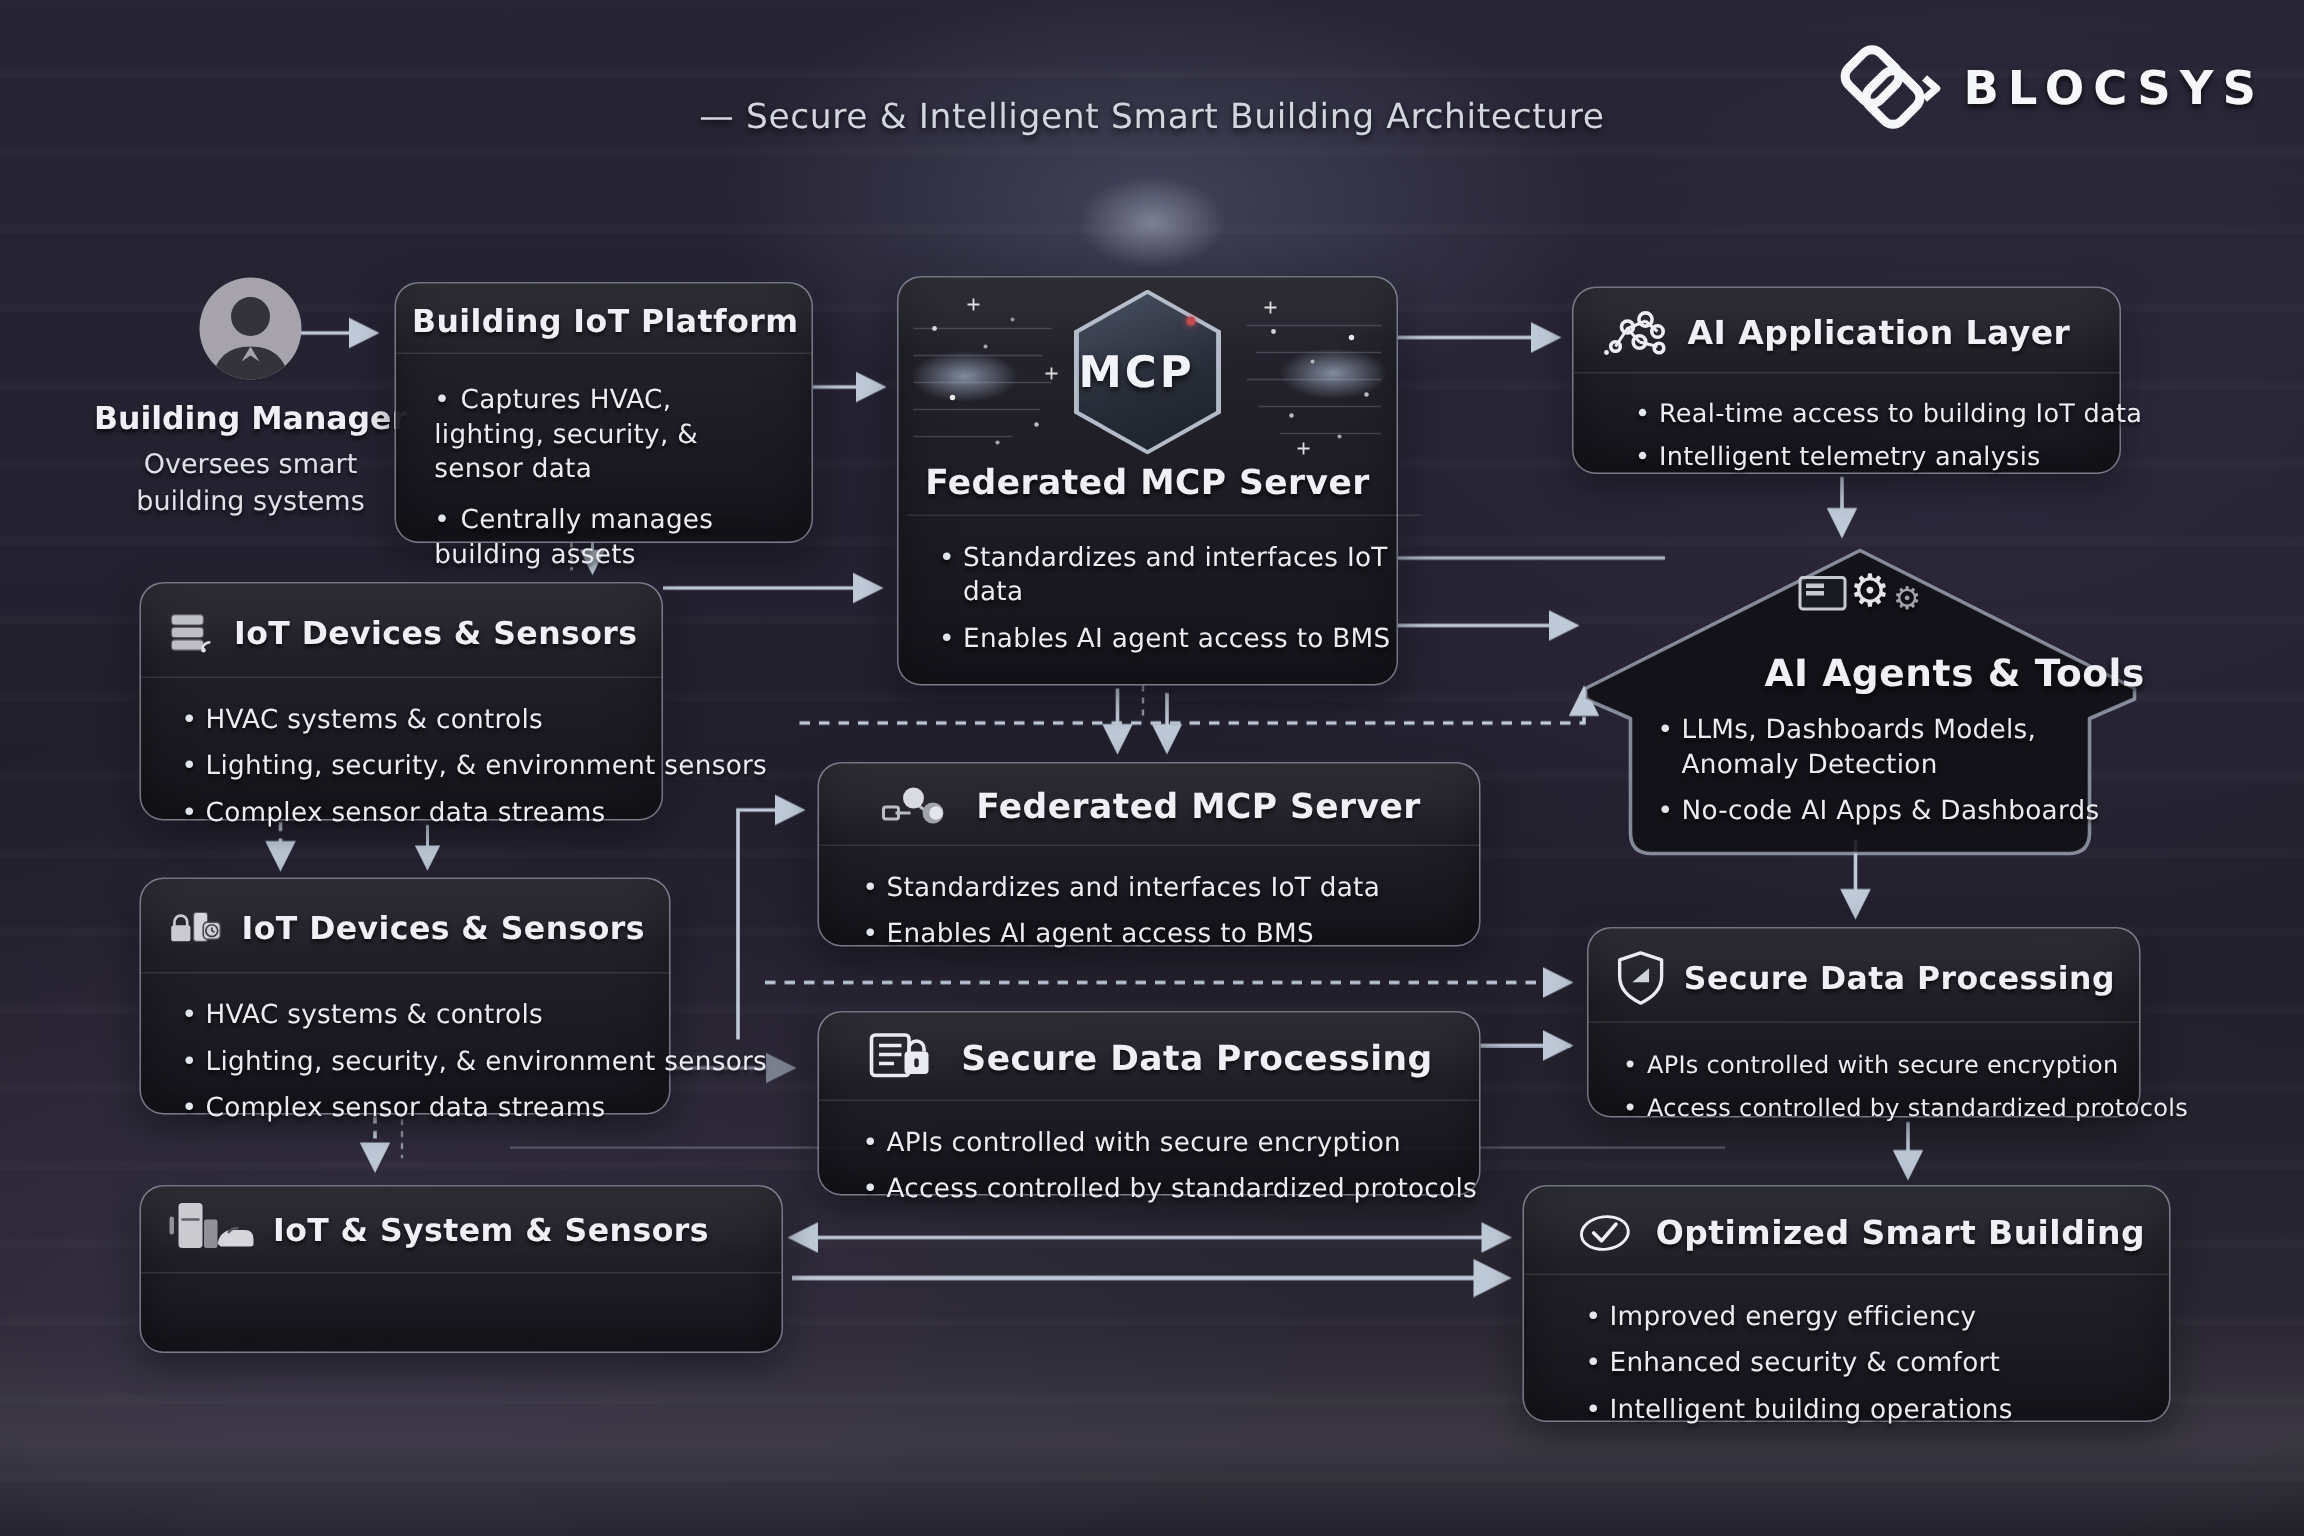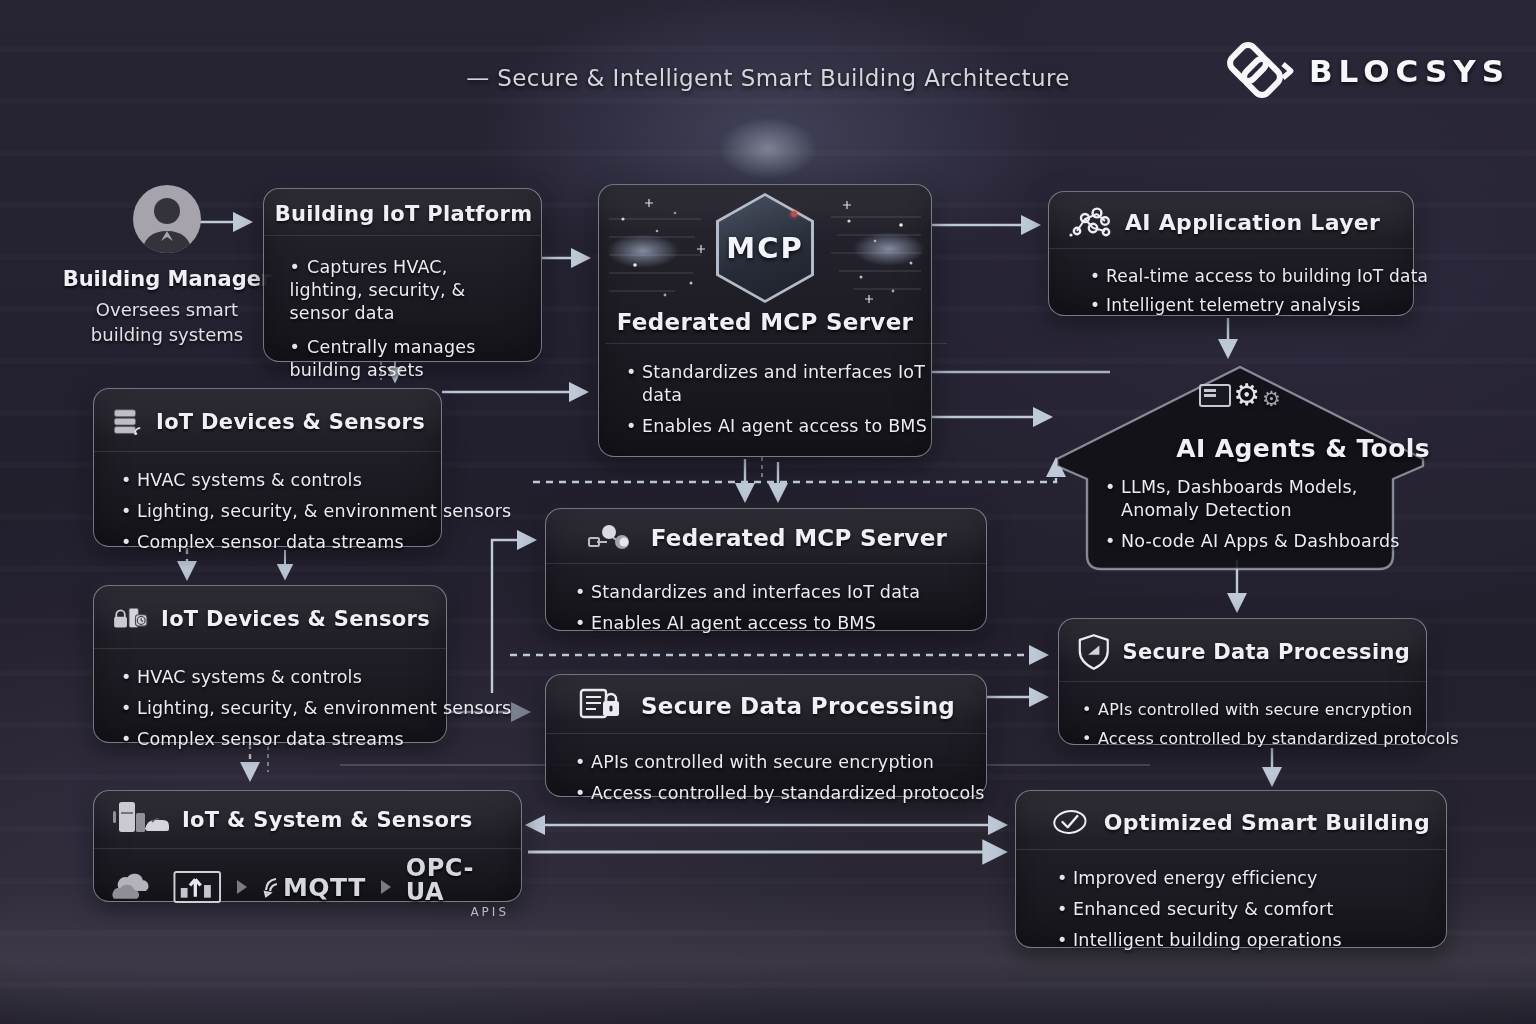--- a/index.html
+++ b/index.html
@@ -19,21 +19,21 @@
   .stage::after{content:"";position:absolute;inset:0;pointer-events:none;
     background:radial-gradient(130% 120% at 50% 45%, rgba(0,0,0,0) 55%, rgba(4,3,8,.55) 100%);
   }
   svg.arrows{position:absolute;inset:0;z-index:1;pointer-events:none;}
   
   .titlebar{position:absolute;top:56px;left:0;width:1536px;text-align:center;z-index:2;}
   .title{font-size:31px;font-weight:bold;letter-spacing:.6px;color:#f3f5fa;
     text-shadow:0 0 20px rgba(180,200,255,.30),0 2px 4px rgba(0,0,0,.85);}
   .subtitle{margin-top:9px;font-size:23px;color:#d2d5dd;letter-spacing:.4px;
     text-shadow:0 2px 4px rgba(0,0,0,.8);}
-  .logo{position:absolute;top:40px;right:26px;display:flex;align-items:center;gap:10px;z-index:2;}
+  .logo{position:absolute;top:28px;right:26px;display:flex;align-items:center;gap:10px;z-index:2;}
   .logo .nm{font-size:31px;font-weight:bold;letter-spacing:6px;color:#f6f7fb;text-shadow:0 2px 4px rgba(0,0,0,.8);}
   
   .p{position:absolute;z-index:2;border-radius:16px;
     background:linear-gradient(180deg, rgba(39,38,47,.94), rgba(20,19,25,.93));
     border:1.6px solid rgba(188,197,214,.55);
     box-shadow:0 6px 22px rgba(0,0,0,.5),0 0 16px rgba(160,180,220,.10),inset 0 0 34px rgba(0,0,0,.35);}
   .p::before{content:"";position:absolute;left:0;right:0;top:0;height:48px;border-radius:14px 14px 0 0;
     background:linear-gradient(180deg, rgba(255,255,255,.055), rgba(255,255,255,0));pointer-events:none;}
   .hd{display:flex;align-items:center;gap:12px;padding:13px 16px 9px 18px;
     border-bottom:1px solid rgba(255,255,255,.11);}
@@ -52,21 +52,21 @@
   #p-biot{left:263px;top:188px;width:277px;height:172px;}
   #p-biot .hd{justify-content:center;}
   #p-biot .b{width:232px;margin:11px auto;}
   #p-mcp{left:598px;top:184px;width:332px;height:271px;}
   .circuit{position:absolute;left:6px;top:6px;width:320px;height:120px;}
   .hexo{position:absolute;left:50%;top:8px;transform:translateX(-50%);width:98px;height:110px;
     background:rgba(206,214,229,.85);clip-path:polygon(50% 0,100% 25%,100% 75%,50% 100%,0 75%,0 25%);}
   .hexi{position:absolute;left:50%;top:11px;transform:translateX(-50%);width:92px;height:104px;
     background:linear-gradient(160deg,#495162,#272c38 58%,#1d212b);
     clip-path:polygon(50% 0,100% 25%,100% 75%,50% 100%,0 75%,0 25%);
-    display:flex;align-items:center;justify-content:center;}
+    display:flex;align-items:center;}
   .hexi .mcp{font-size:29px;font-weight:bold;letter-spacing:2px;color:#f2f4f9;text-shadow:0 2px 4px rgba(0,0,0,.8);}
   .reddot{position:absolute;left:calc(50% + 26px);top:26px;width:6px;height:6px;border-radius:50%;
     background:#c44a50;box-shadow:0 0 5px rgba(230,90,96,.8);}
   #p-mcp .mtitle{position:absolute;left:0;top:124px;width:100%;text-align:center;font-size:23px;font-weight:bold;
     letter-spacing:.3px;text-shadow:0 2px 3px rgba(0,0,0,.8);}
   #p-mcp .bl{position:absolute;left:6px;top:158px;border-top:1px solid rgba(255,255,255,.11);width:308px;}
   #p-mcp .b1{width:286px;}
   #p-aiapp{left:1048px;top:191px;width:364px;height:123px;}
   #p-aiapp .bl{padding-left:40px;font-size:17px;}
   #p-aiapp .b{margin:7px 0;}
@@ -369,44 +369,20 @@
       <svg width="58" height="38" viewBox="0 0 58 38">
         <rect x="1" y="10" width="3" height="12" rx="1.5" fill="#8f8d96"></rect>
         <rect x="7" y="1" width="16" height="30" rx="2.5" fill="#c9c9cf"></rect>
         <path d="M9,12 h12" stroke="#5a5862" stroke-width="1.6"></path>
         <rect x="24" y="12" width="9" height="19" rx="1.5" fill="#8f8d96"></rect>
         <path d="M33,28 q2,-9 10,-9 h8 q6,0 6,6 v3 q0,2 -2,2 h-20 Z" fill="#d4d4da"></path>
         <path d="M40,21 q3,-4 7,-3" fill="none" stroke="#55535d" stroke-width="1.6"></path>
       </svg>
       <span class="t">IoT &amp; System &amp; Sensors</span>
     </div>
-    <div class="proto">
-      <svg width="52" height="34" viewBox="0 0 52 34">
-        <path d="M12,20 a8,8 0 0 1 8,-13 a9,9 0 0 1 16,3 a6,6 0 0 1 3,11 H14 Z" fill="#b4b2ba"></path>
-        <path d="M6,29 a7,7 0 0 1 7,-11 a8,8 0 0 1 14,2 a5,5 0 0 1 3,9 H8 Z" fill="#8f8d96"></path>
-      </svg>
-      <svg width="50" height="34" viewBox="0 0 50 34">
-        <rect x="1.5" y="1.5" width="47" height="31" rx="2" fill="rgba(24,23,30,.8)" stroke="#cfcfd6" stroke-width="2"></rect>
-        <rect x="8" y="18" width="7" height="10" fill="#c6c6cd"></rect>
-        <rect x="32" y="15" width="7" height="13" fill="#c6c6cd"></rect>
-        <path d="M23,27 V9 M23,9 l-5.5,6.5 M23,9 l5.5,6.5" stroke="#e6e8ee" stroke-width="3.4" fill="none"></path>
-      </svg>
-      <span class="tri"></span>
-      <span class="mqtt">
-        <svg width="18" height="24" viewBox="0 0 18 24">
-          <path d="M14,4 q-9,1 -10,11 M15,9 q-6,1 -7,7 M4,21 l4,-3 -5,-1 Z" fill="none" stroke="#d6d8df" stroke-width="2.2"></path>
-        </svg>
-        <span class="mq">MQTT</span>
-      </span>
-      <span class="tri"></span>
-      <span class="opc">
-        <div class="oc">OPC-UA</div>
-        <div class="ap">APIS</div>
-      </span>
-    </div>
   </div>
 
   <div class="p" id="p-opt">
     <div class="hd">
       <svg width="48" height="36" viewBox="0 0 48 36">
         <ellipse cx="24" cy="18" rx="21" ry="14.5" transform="rotate(-7 24 18)" fill="none" stroke="#eef0f5" stroke-width="2.6"></ellipse>
         <path d="M14,18 L21,25 L34,10" fill="none" stroke="#eef0f5" stroke-width="3.2" stroke-linecap="round" stroke-linejoin="round"></path>
       </svg>
       <span class="t">Optimized Smart Building</span>
     </div>

